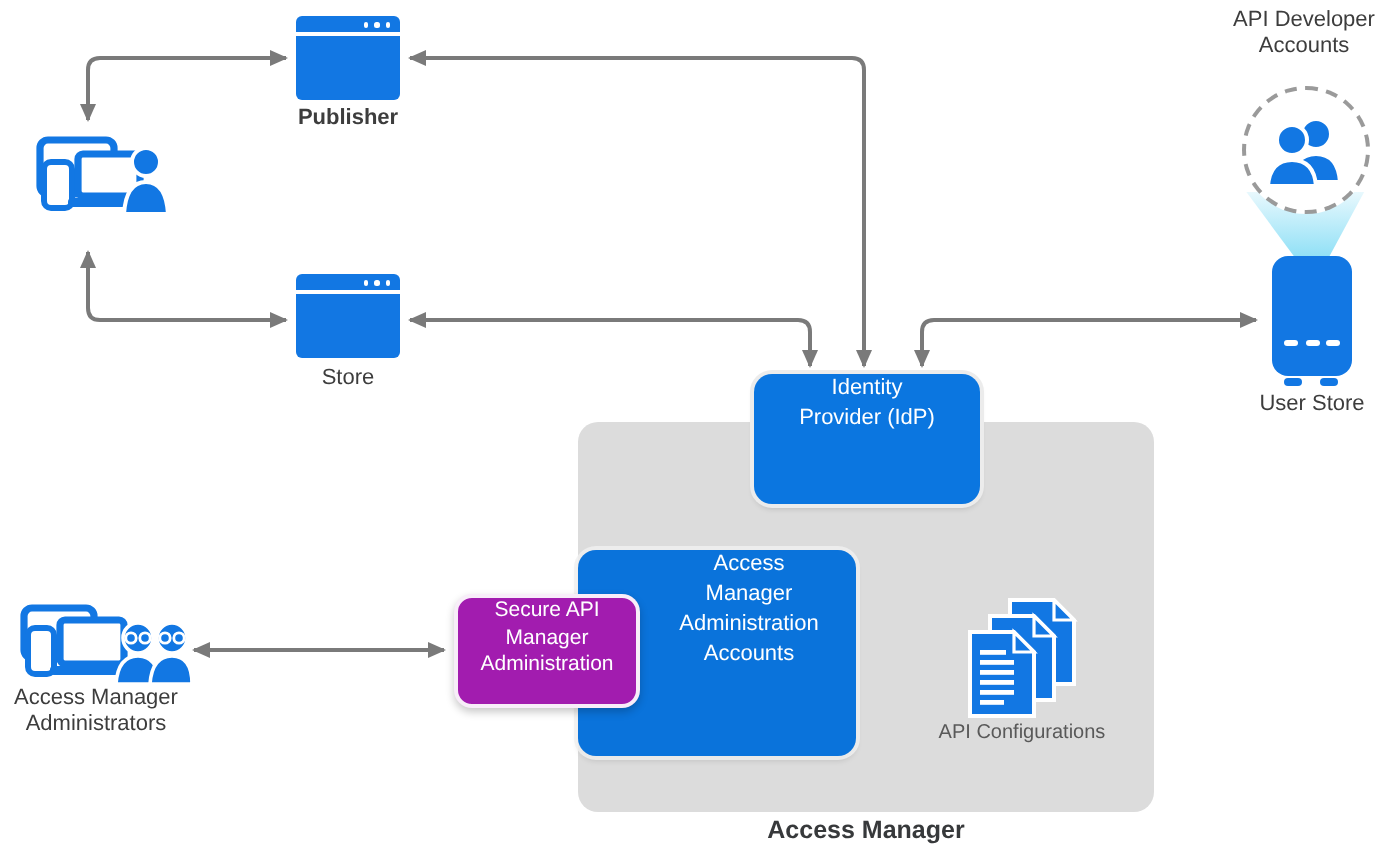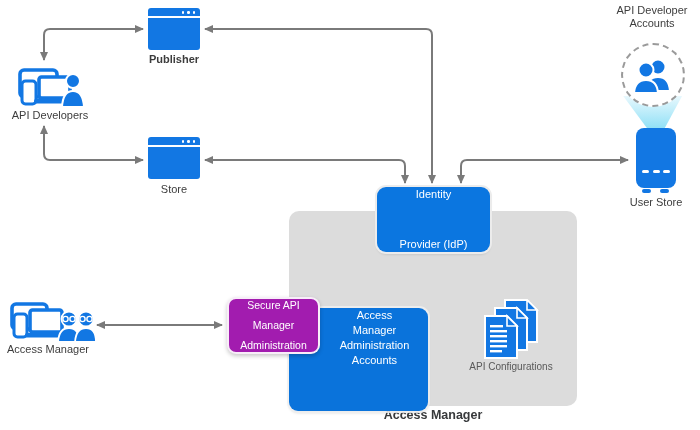--- a/index.html
+++ b/index.html
@@ -14,21 +14,21 @@
   .node-label.gray{color:#595959;font-size:10px;}
   
   .browser{position:absolute;width:52px;height:42px;display:flex;flex-direction:column;}
   .browser .bar{height:8px;background:#1277e3;border-radius:3px 3px 0 0;position:relative;}
   .browser .dots{position:absolute;right:5px;top:3px;display:flex;gap:3px;}
   .browser .dots i{width:2.5px;height:2.5px;background:#fff;border-radius:50%;display:block;}
   .browser .body{flex:1;background:#1277e3;margin-top:2px;border-radius:0 0 3px 3px;}
   
   .bluebox{
     position:absolute;background:#0b76e0;border-radius:9px;color:#ffffff;
-    display:flex;flex-direction:column;align-items:center;justify-content:space-between;
+    display:flex;flex-direction:column;align-items:center;justify-content:flex-start;
     font-size:11px;line-height:15px;text-align:center;
     box-shadow:0 0 0 2px #ececec,0 2px 3px rgba(0,0,0,.18);
   }
   .bluebox.console{background:#0a73db;box-shadow:0 0 0 2px rgba(240,240,240,.85),0 2px 3px rgba(0,0,0,.15);}
   .bluebox.secure{
     background:#a21caf;font-size:10.5px;line-height:13.5px;
     border:2px solid rgba(255,255,255,.92);
     box-shadow:0 2px 4px rgba(0,0,0,.22);
   }
   .graybox{position:absolute;background:#dcdcdc;border-radius:10px;}
@@ -100,21 +100,20 @@
   <svg class="abs" style="left:15px;top:66px;" width="70" height="42" viewBox="0 0 70 42">
     <rect x="5" y="4" width="37" height="27" rx="4" fill="none" stroke="#1277e3" stroke-width="3.6"></rect>
     <rect x="7" y="15" width="14" height="23" rx="3.5" fill="#ffffff" stroke="#1277e3" stroke-width="3"></rect>
     <rect x="24" y="11" width="31" height="21" rx="2.5" fill="#ffffff" stroke="#1277e3" stroke-width="3.6"></rect>
     <rect x="19" y="33" width="41" height="4.5" rx="2" fill="#1277e3"></rect>
     <g>
       <circle cx="58" cy="15" r="7" fill="#1277e3" stroke="#ffffff" stroke-width="2"></circle>
       <path d="M47,41 Q48,25 58,25 Q68,25 69,41 Z" fill="#1277e3" stroke="#ffffff" stroke-width="2"></path>
     </g>
   </svg>
-  <div class="node-label" style="left:0px;top:109px;width:100px;">API Developers</div>
 
   <div class="node-label" style="left:602px;top:4px;width:100px;">
     <div>API Developer</div>
     <div>Accounts</div>
   </div>
   <div class="beam" style="left:620px;top:96px;width:64px;height:32px;"></div>
   <div class="dashed-circle" style="left:621px;top:43px;width:60px;height:60px;">
     <svg width="42" height="36" viewBox="0 0 42 36">
       <g>
         <circle cx="26" cy="10" r="7.5" fill="#1277e3" stroke="#ffffff" stroke-width="2"></circle>
@@ -134,21 +133,21 @@
     <span class="foot" style="left:6px;"></span>
     <span class="foot" style="left:24px;"></span>
   </div>
   <div class="node-label" style="left:606px;top:196px;width:100px;">User Store</div>
 
   <div class="bluebox" style="left:377px;top:187px;width:113px;height:65px;">
     <div>Identity</div>
     <div>Provider (IdP)</div>
   </div>
 
-  <div class="bluebox console" style="left:289px;top:275px;width:139px;height:103px;padding-left:0;margin-top:33px;">
+  <div class="bluebox console" style="left:289px;top:275px;width:139px;height:103px;padding-left:0;">
     <div style="margin-left:32px;">
       <div>Access</div>
       <div>Manager</div>
       <div>Administration</div>
       <div>Accounts</div>
     </div>
   </div>
 
   <div class="bluebox secure" style="left:227px;top:297px;width:89px;height:53px;">
     <div>Secure API</div>
@@ -193,15 +192,16 @@
     </g>
     <g>
       <circle cx="78" cy="17" r="7.5" fill="#1277e3" stroke="#ffffff" stroke-width="1.8"></circle>
       <path d="M67,40 Q68,26 78,26 Q88,26 88,40 Z" fill="#1277e3" stroke="#ffffff" stroke-width="1.8"></path>
       <circle cx="74.5" cy="17" r="2.6" fill="none" stroke="#ffffff" stroke-width="1.4"></circle>
       <circle cx="81.5" cy="17" r="2.6" fill="none" stroke="#ffffff" stroke-width="1.4"></circle>
     </g>
   </svg>
   <div class="node-label" style="left:0px;top:343px;width:96px;">
     <div>Access Manager</div>
+    <div>Administrators</div>
   </div>
 
 </div>
 
 </body></html>

